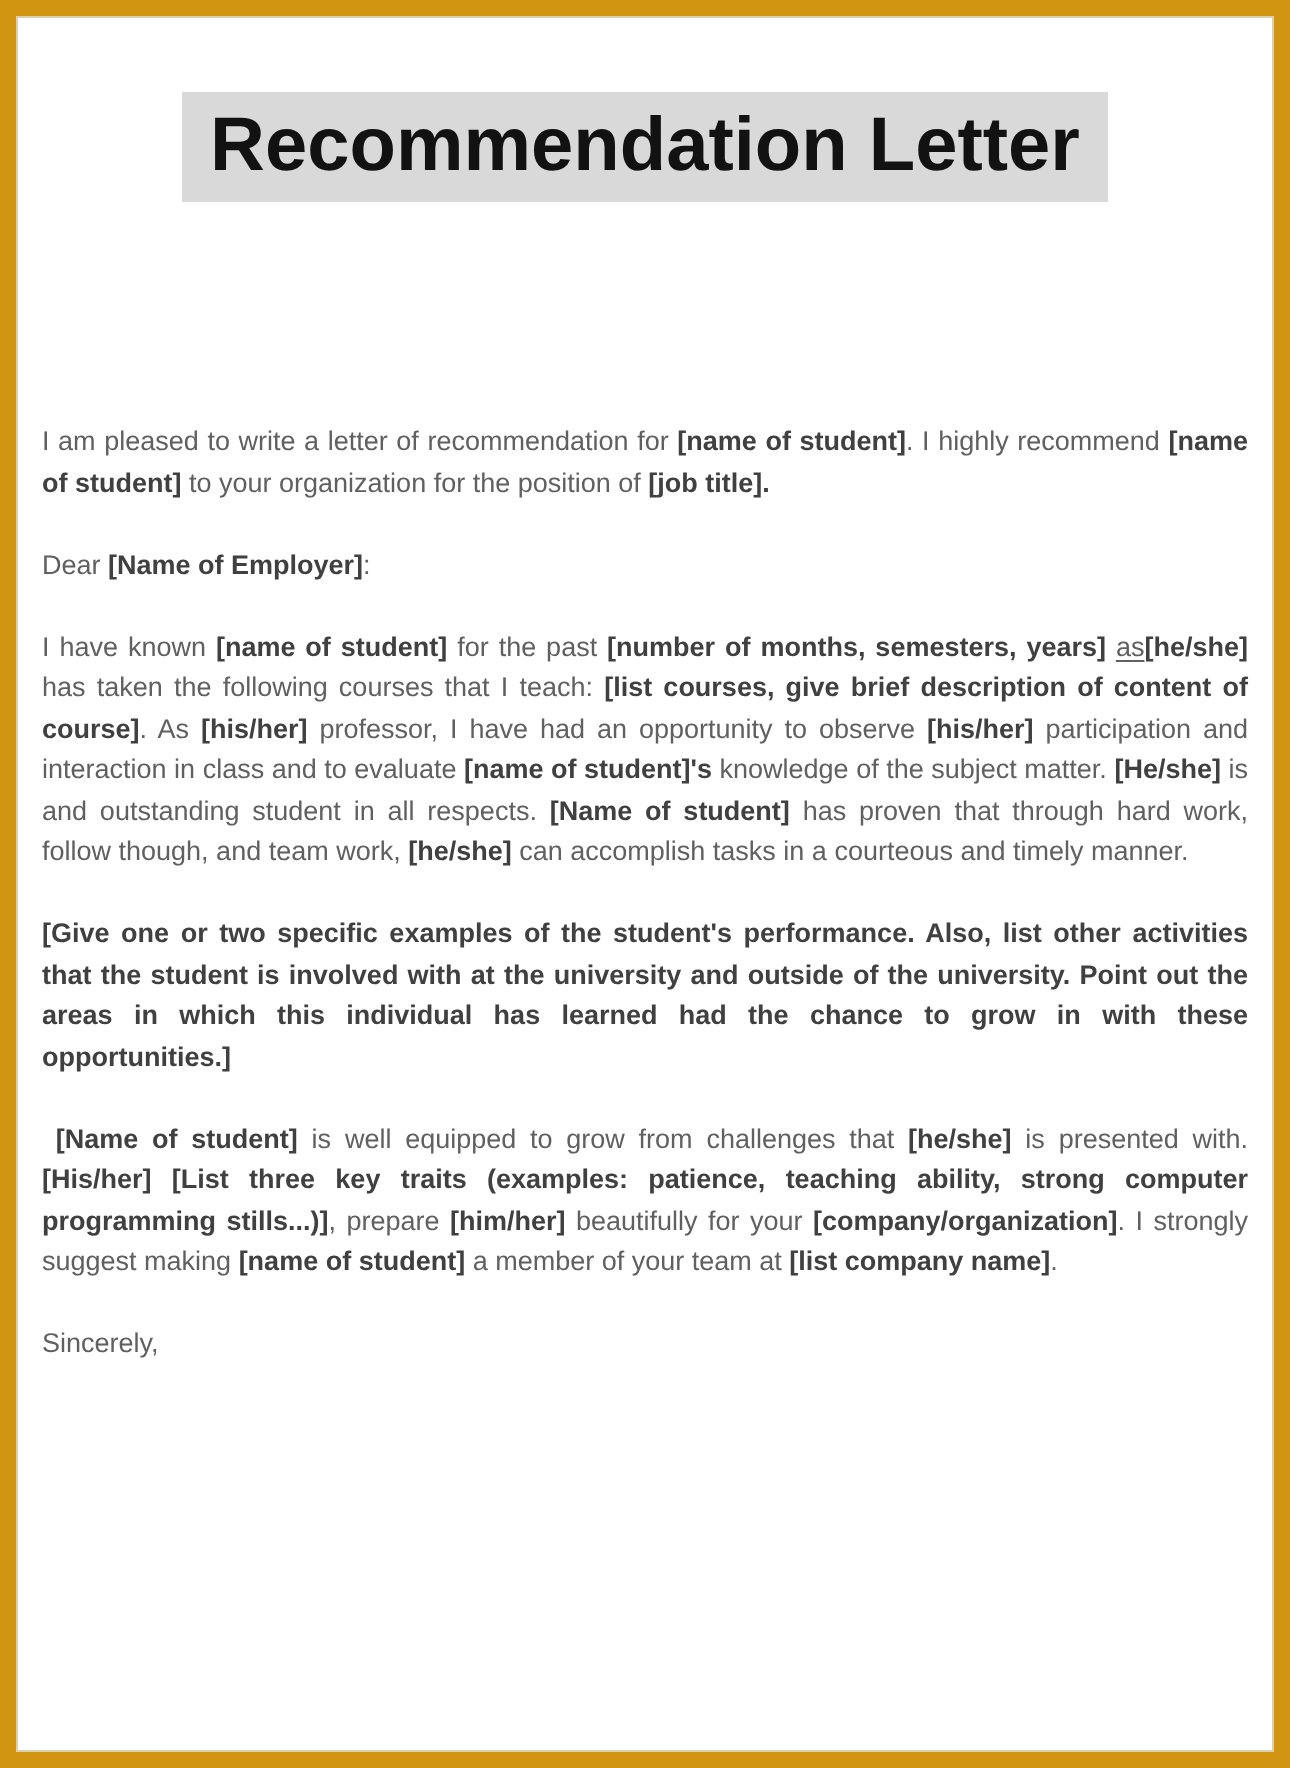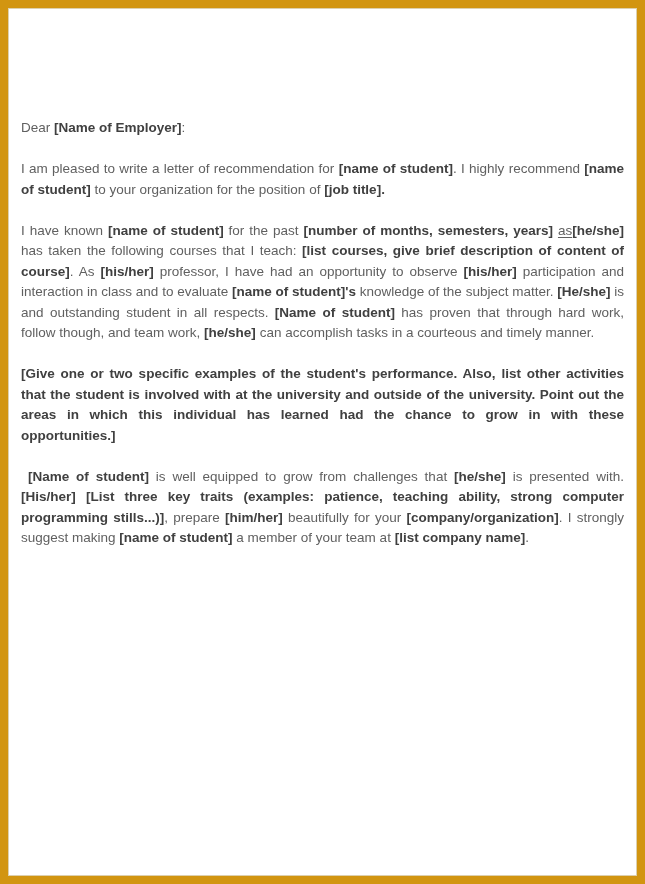--- a/index.html
+++ b/index.html
@@ -46,20 +46,24 @@
     text-decoration-thickness: 1px;
     text-underline-offset: 2px;
     text-decoration-skip-ink: none;
     text-decoration: underline;
   }
 </style>
 </head>
 <body>
 
 <div class="frame">
+  <div class="title-wrap">
+    <h1 class="title">Recommendation Letter</h1>
+  </div>
   <div class="letter-body">
+      <p class="para justify"><span>I am pleased to write a letter of recommendation for </span><span class="bold">[name of student]</span><span>. I highly recommend </span><span class="bold">[name of student]</span><span> to your organization for the position of </span><span class="bold">[job title].</span></p>
       <p class="para"><span>Dear </span><span class="bold">[Name of Employer]</span><span>:</span></p>
-      <p class="para justify"><span>I am pleased to write a letter of recommendation for </span><span class="bold">[name of student]</span><span>. I highly recommend </span><span class="bold">[name of student]</span><span> to your organization for the position of </span><span class="bold">[job title].</span></p>
       <p class="para justify"><span>I have known </span><span class="bold">[name of student]</span><span> for the past </span><span class="bold">[number of months, semesters, years]</span><span> </span><span class="wavy">as</span><span class="bold">[he/she]</span><span> has taken the following courses that I teach: </span><span class="bold">[list courses, give brief description of content of course]</span><span>. As </span><span class="bold">[his/her]</span><span> professor, I have had an opportunity to observe </span><span class="bold">[his/her]</span><span> participation and interaction in class and to evaluate </span><span class="bold">[name of student]'s</span><span> knowledge of the subject matter. </span><span class="bold">[He/she]</span><span> is and outstanding student in all respects. </span><span class="bold">[Name of student]</span><span> has proven that through hard work, follow though, and team work, </span><span class="bold">[he/she]</span><span> can accomplish tasks in a courteous and timely manner.</span></p>
       <p class="para justify"><span class="bold">[Give one or two specific examples of the student's performance. Also, list other activities that the student is involved with at the university and outside of the university. Point out the areas in which this individual has learned had the chance to grow in with these opportunities.]</span></p>
       <p class="para justify"><span>&nbsp;</span><span class="bold">[Name of student]</span><span> is well equipped to grow from challenges that </span><span class="bold">[he/she]</span><span> is presented with. </span><span class="bold">[His/her] [List three key traits (examples: patience, teaching ability, strong computer programming stills...)]</span><span>, prepare </span><span class="bold">[him/her]</span><span> beautifully for your </span><span class="bold">[company/organization]</span><span>. I strongly suggest making </span><span class="bold">[name of student]</span><span> a member of your team at </span><span class="bold">[list company name]</span><span>.</span></p>
+      <p class="para"><span>Sincerely,</span></p>
     </div>
 </div>
 
 </body></html>

